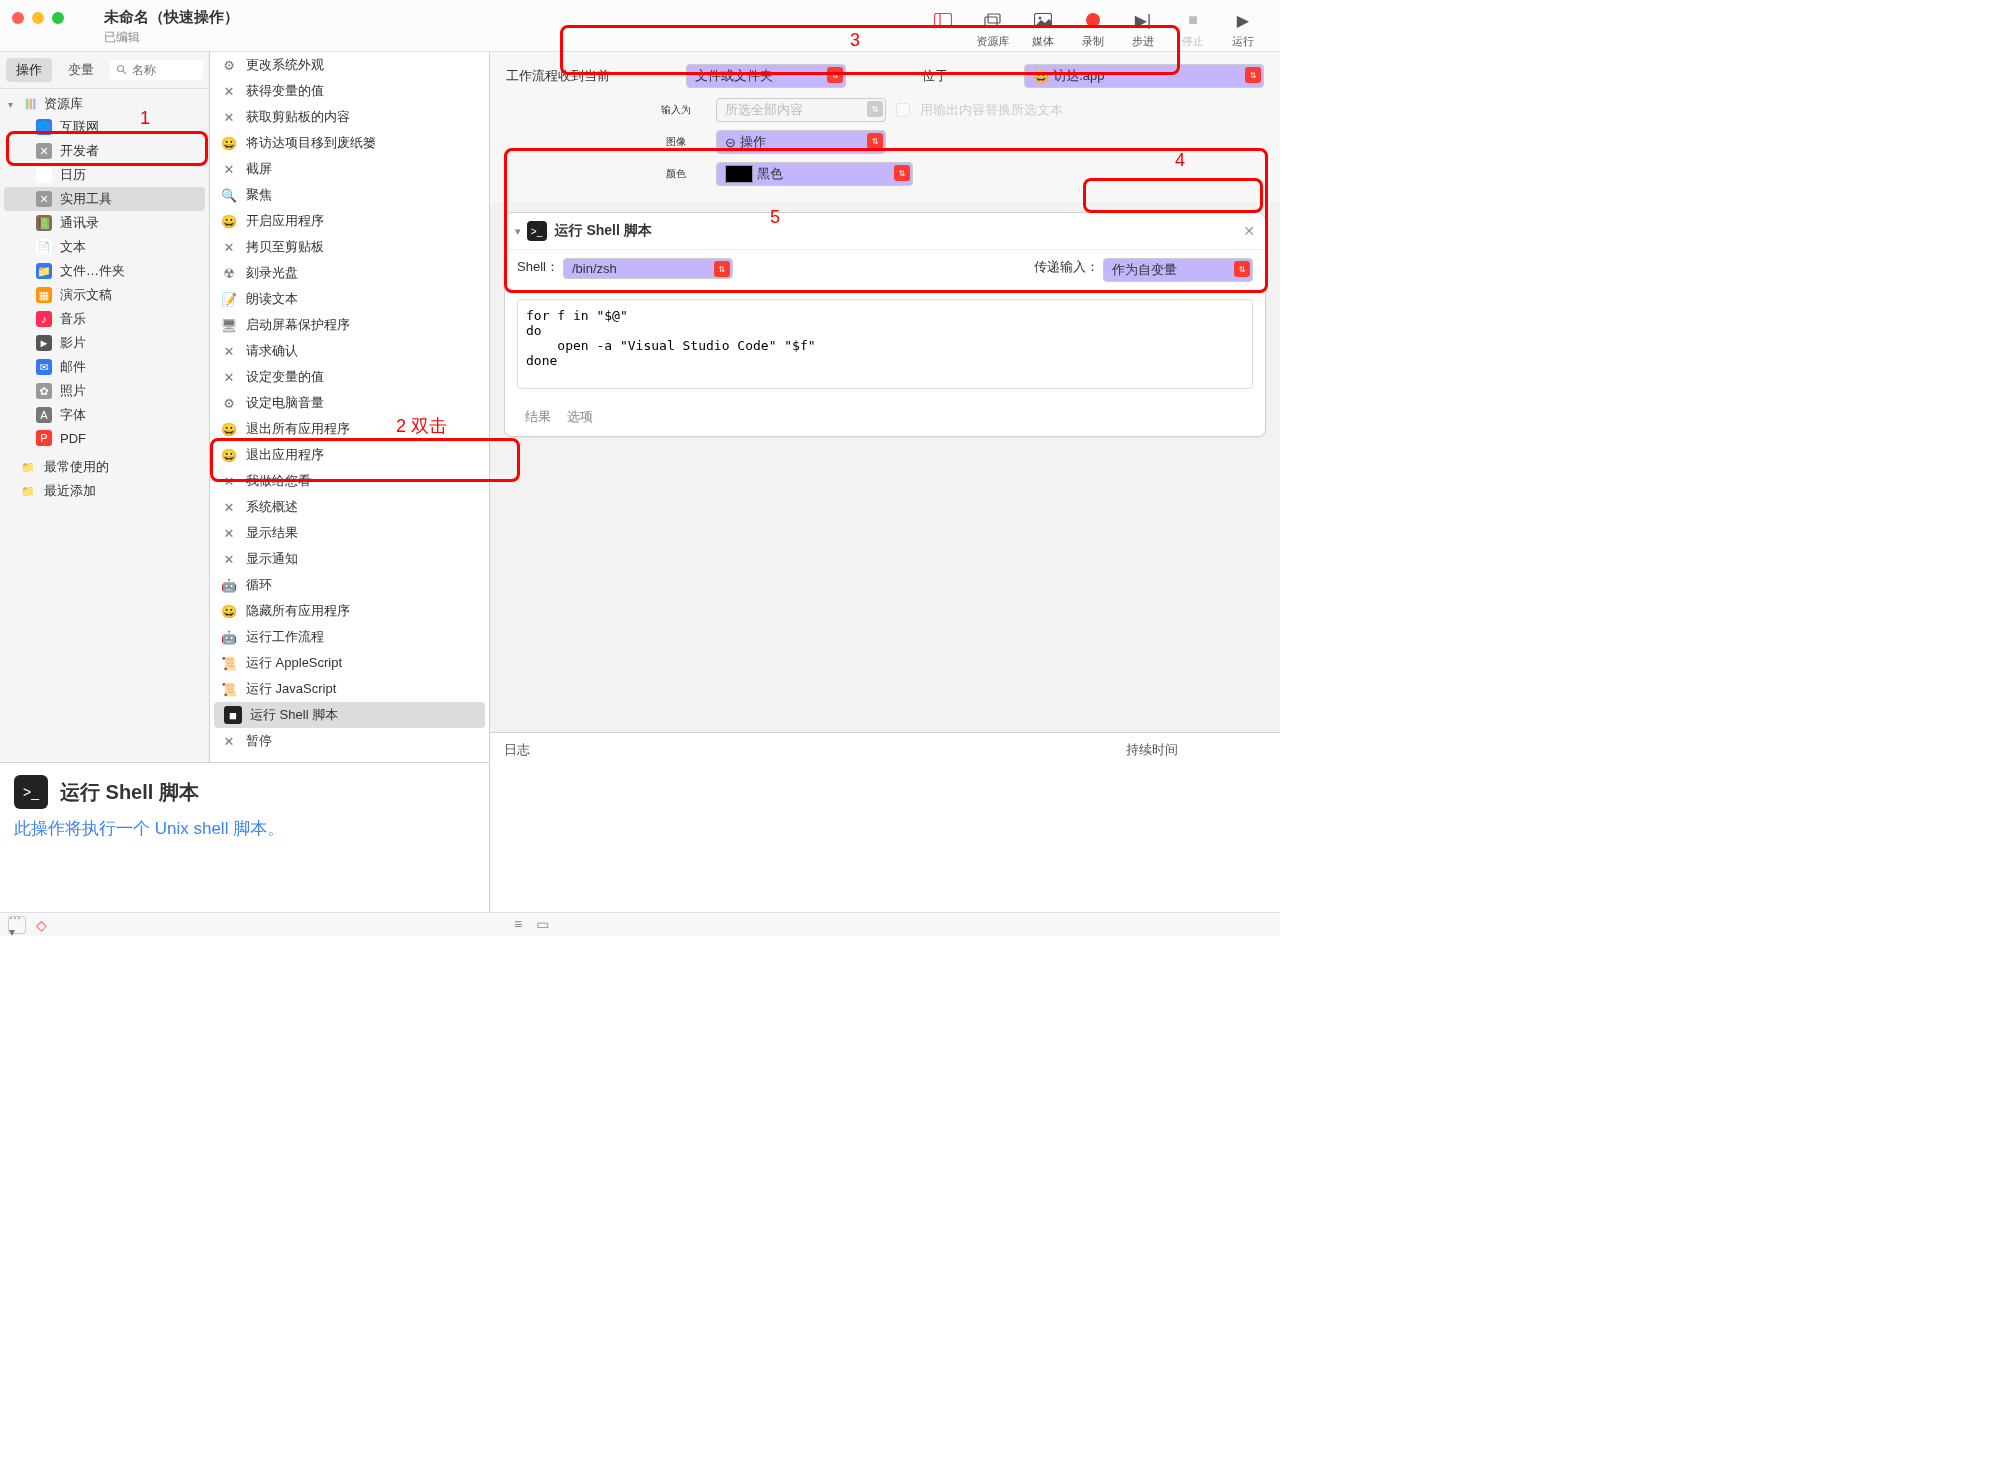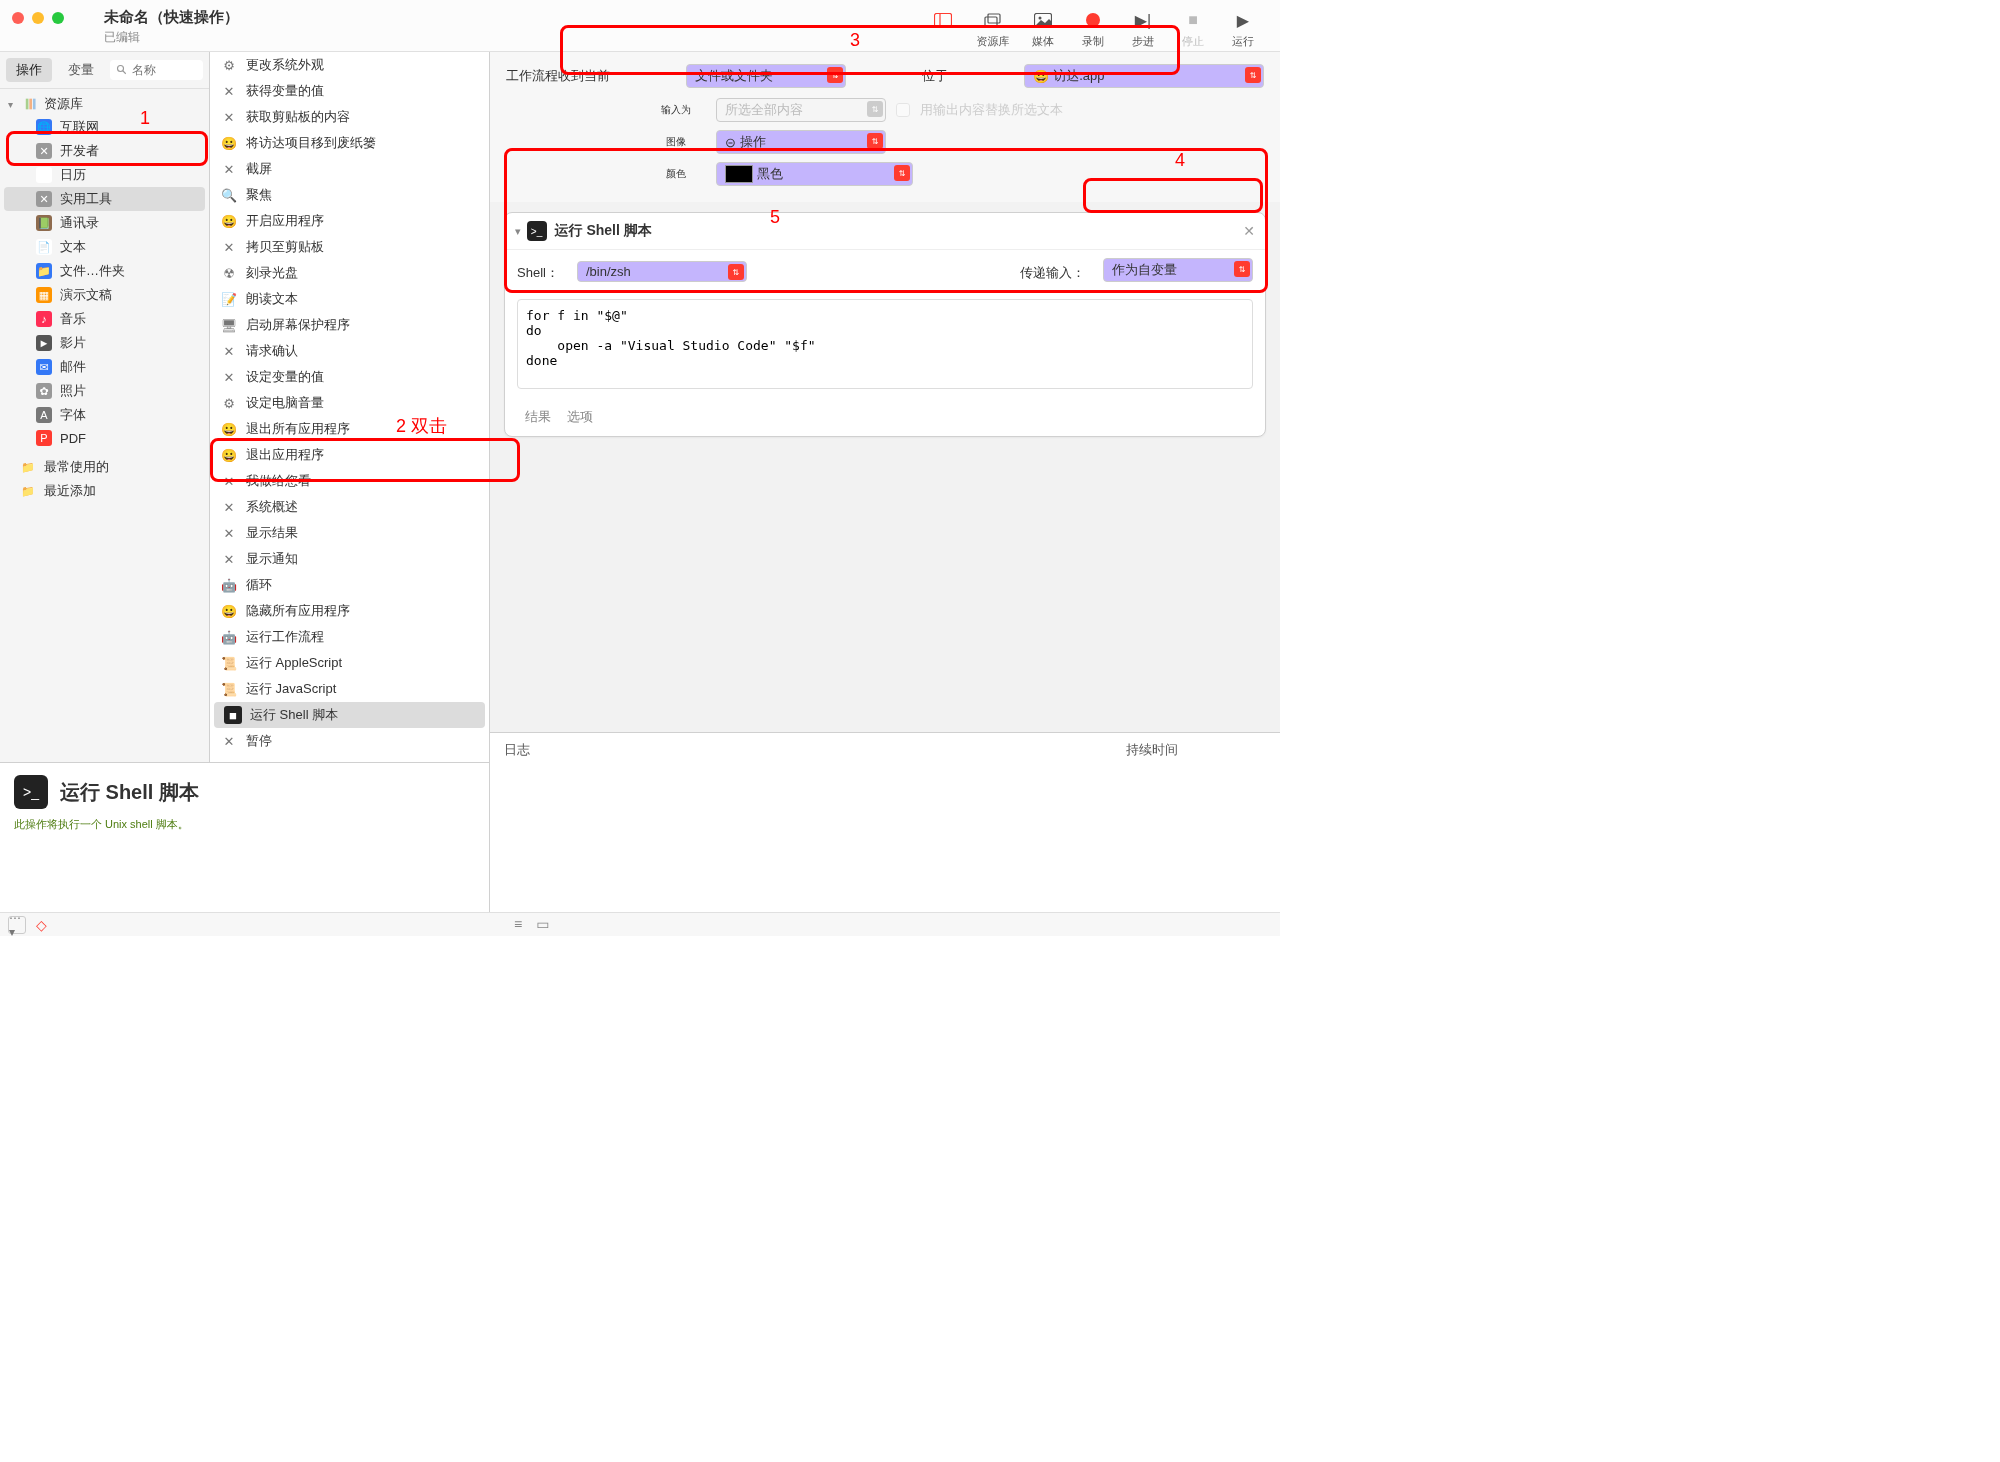--- a/index.html
+++ b/index.html
@@ -171,21 +171,21 @@
     .shell-head {
       display: flex;
       align-items: center;
       padding: 8px 10px;
       border-bottom: 1px solid #eee;
     }
     .shell-head .disc { font-size: 11px; color: #888; margin-right: 6px; }
     .shell-icon { width: 20px; height: 20px; background: #222; border-radius: 4px; margin-right: 8px; display: flex; align-items: center; justify-content: center; color: #fff; font-size: 10px; }
     .shell-title { font-size: 14px; font-weight: 600; flex: 1; }
     .shell-close { color: #999; cursor: pointer; font-size: 14px; }
-    .shell-config { display: flex; align-items: flex-end; padding: 8px 12px; gap: 18px; border-bottom: 1px solid #f0f0f0; }
+    .shell-config { display: flex; align-items: flex-start; padding: 8px 12px; gap: 4px; border-bottom: 1px solid #f0f0f0; }
     .shell-config .spacer { flex: 1; }
     .shell-textarea {
       width: calc(100% - 24px);
       margin: 8px 12px;
       border: 1px solid #ddd;
       border-radius: 4px;
       padding: 8px;
       font-family: Monaco, Menlo, monospace;
       font-size: 13px;
       resize: none;
@@ -212,21 +212,21 @@
       width: 490px;
       height: 150px;
       background: #fff;
       border-top: 1px solid #d0d0d0;
       border-right: 1px solid #d0d0d0;
       padding: 12px 14px;
     }
     .info-head { display: flex; align-items: center; gap: 12px; margin-bottom: 8px; }
     .info-icon { width: 34px; height: 34px; background: #222; border-radius: 6px; display: flex; align-items: center; justify-content: center; color: #fff; font-size: 14px; }
     .info-title { font-size: 20px; font-weight: 700; }
-    .info-desc { font-size: 11px; color: #4d7c0f; margin-bottom: 10px; }
+    .info-desc { font-size: 17px; color: #3b82f6; margin-bottom: 10px; }
     .info-lines { font-size: 13px; color: #444; padding-left: 30px; }
     .info-lines div { margin-bottom: 2px; }
     
     
     .status-bar {
       position: absolute;
       bottom: 0;
       left: 0;
       right: 0;
       height: 24px;

